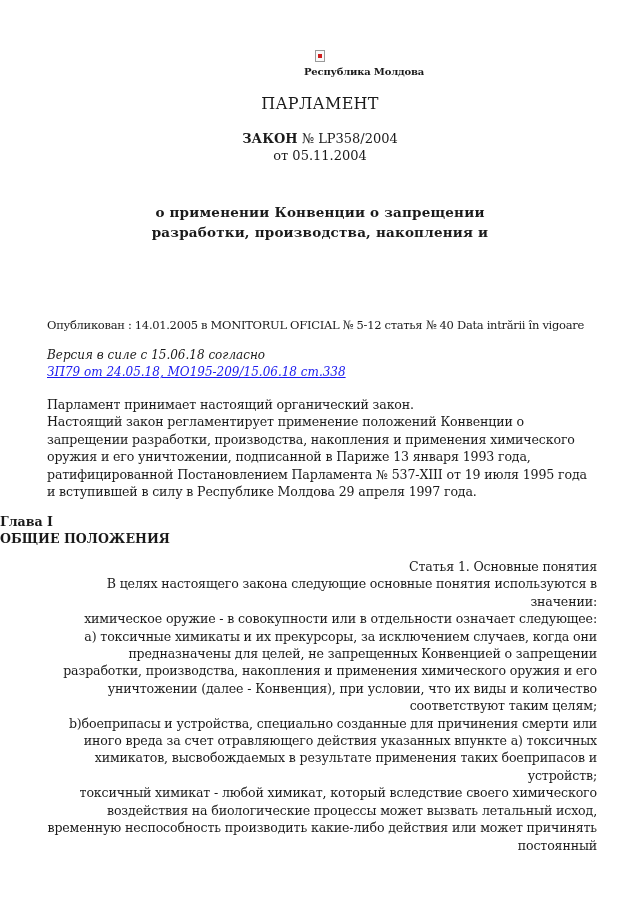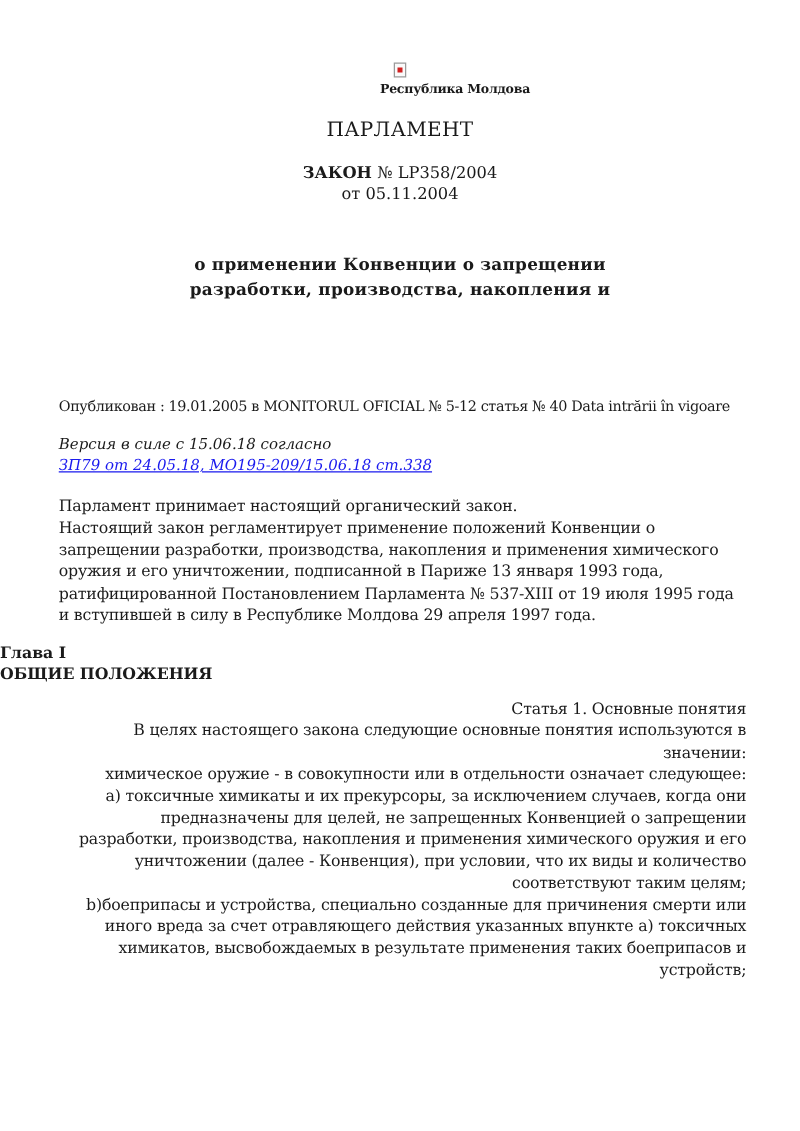--- a/index.html
+++ b/index.html
@@ -166,21 +166,21 @@
     <span>№ LP358/2004</span>
   </div>
 
   <div class="law-date">от 05.11.2004</div>
 
   <div class="law-title">
     <div>о применении Конвенции о запрещении</div>
     <div>разработки, производства, накопления и</div>
   </div>
 
-  <div class="published">Опубликован : 19.01.2005 в MONITORUL OFICIAL № 5-12 статья № 40 Data intrării în vigoare</div>
+  <div class="published">Опубликован : 14.01.2005 в MONITORUL OFICIAL № 5-12 статья № 40 Data intrării în vigoare</div>
 
   <div class="version">
     <div>Версия в силе с 15.06.18 согласно</div>
     <a>ЗП79 от 24.05.18, MO195-209/15.06.18 ст.338</a>
   </div>
 
   <div class="body-text">
     <p>Парламент принимает настоящий органический закон.</p>
     <p>Настоящий закон регламентирует применение положений Конвенции о запрещении разработки, производства, накопления и применения химического оружия и его уничтожении, подписанной в Париже 13 января 1993 года, ратифицированной Постановлением Парламента № 537-XIII от 19 июля 1995 года и вступившей в силу в Республике Молдова 29 апреля 1997 года.</p>
   </div>
@@ -189,15 +189,16 @@
     <div>Глава I</div>
     <div>ОБЩИЕ ПОЛОЖЕНИЯ</div>
   </div>
 
   <div class="article">
     <p>Статья 1. Основные понятия</p>
     <p>В целях настоящего закона следующие основные понятия используются в значении:</p>
     <p>химическое оружие - в совокупности или в отдельности означает следующее:</p>
     <p>a) токсичные химикаты и их прекурсоры, за исключением случаев, когда они предназначены для целей, не запрещенных Конвенцией о запрещении разработки, производства, накопления и применения химического оружия и его уничтожении (далее - Конвенция), при условии, что их виды и количество соответствуют таким целям;</p>
     <p>b)боеприпасы и устройства, специально созданные для причинения смерти или иного вреда за счет отравляющего действия указанных впункте a) токсичных химикатов, высвобождаемых в результате применения таких боеприпасов и устройств;</p>
+    <p>токсичный химикат - любой химикат, который вследствие своего химического воздействия на биологические процессы может вызвать летальный исход, временную неспособность производить какие-либо действия или может причинять постоянный</p>
   </div>
 
 </div>
 
 </body></html>

